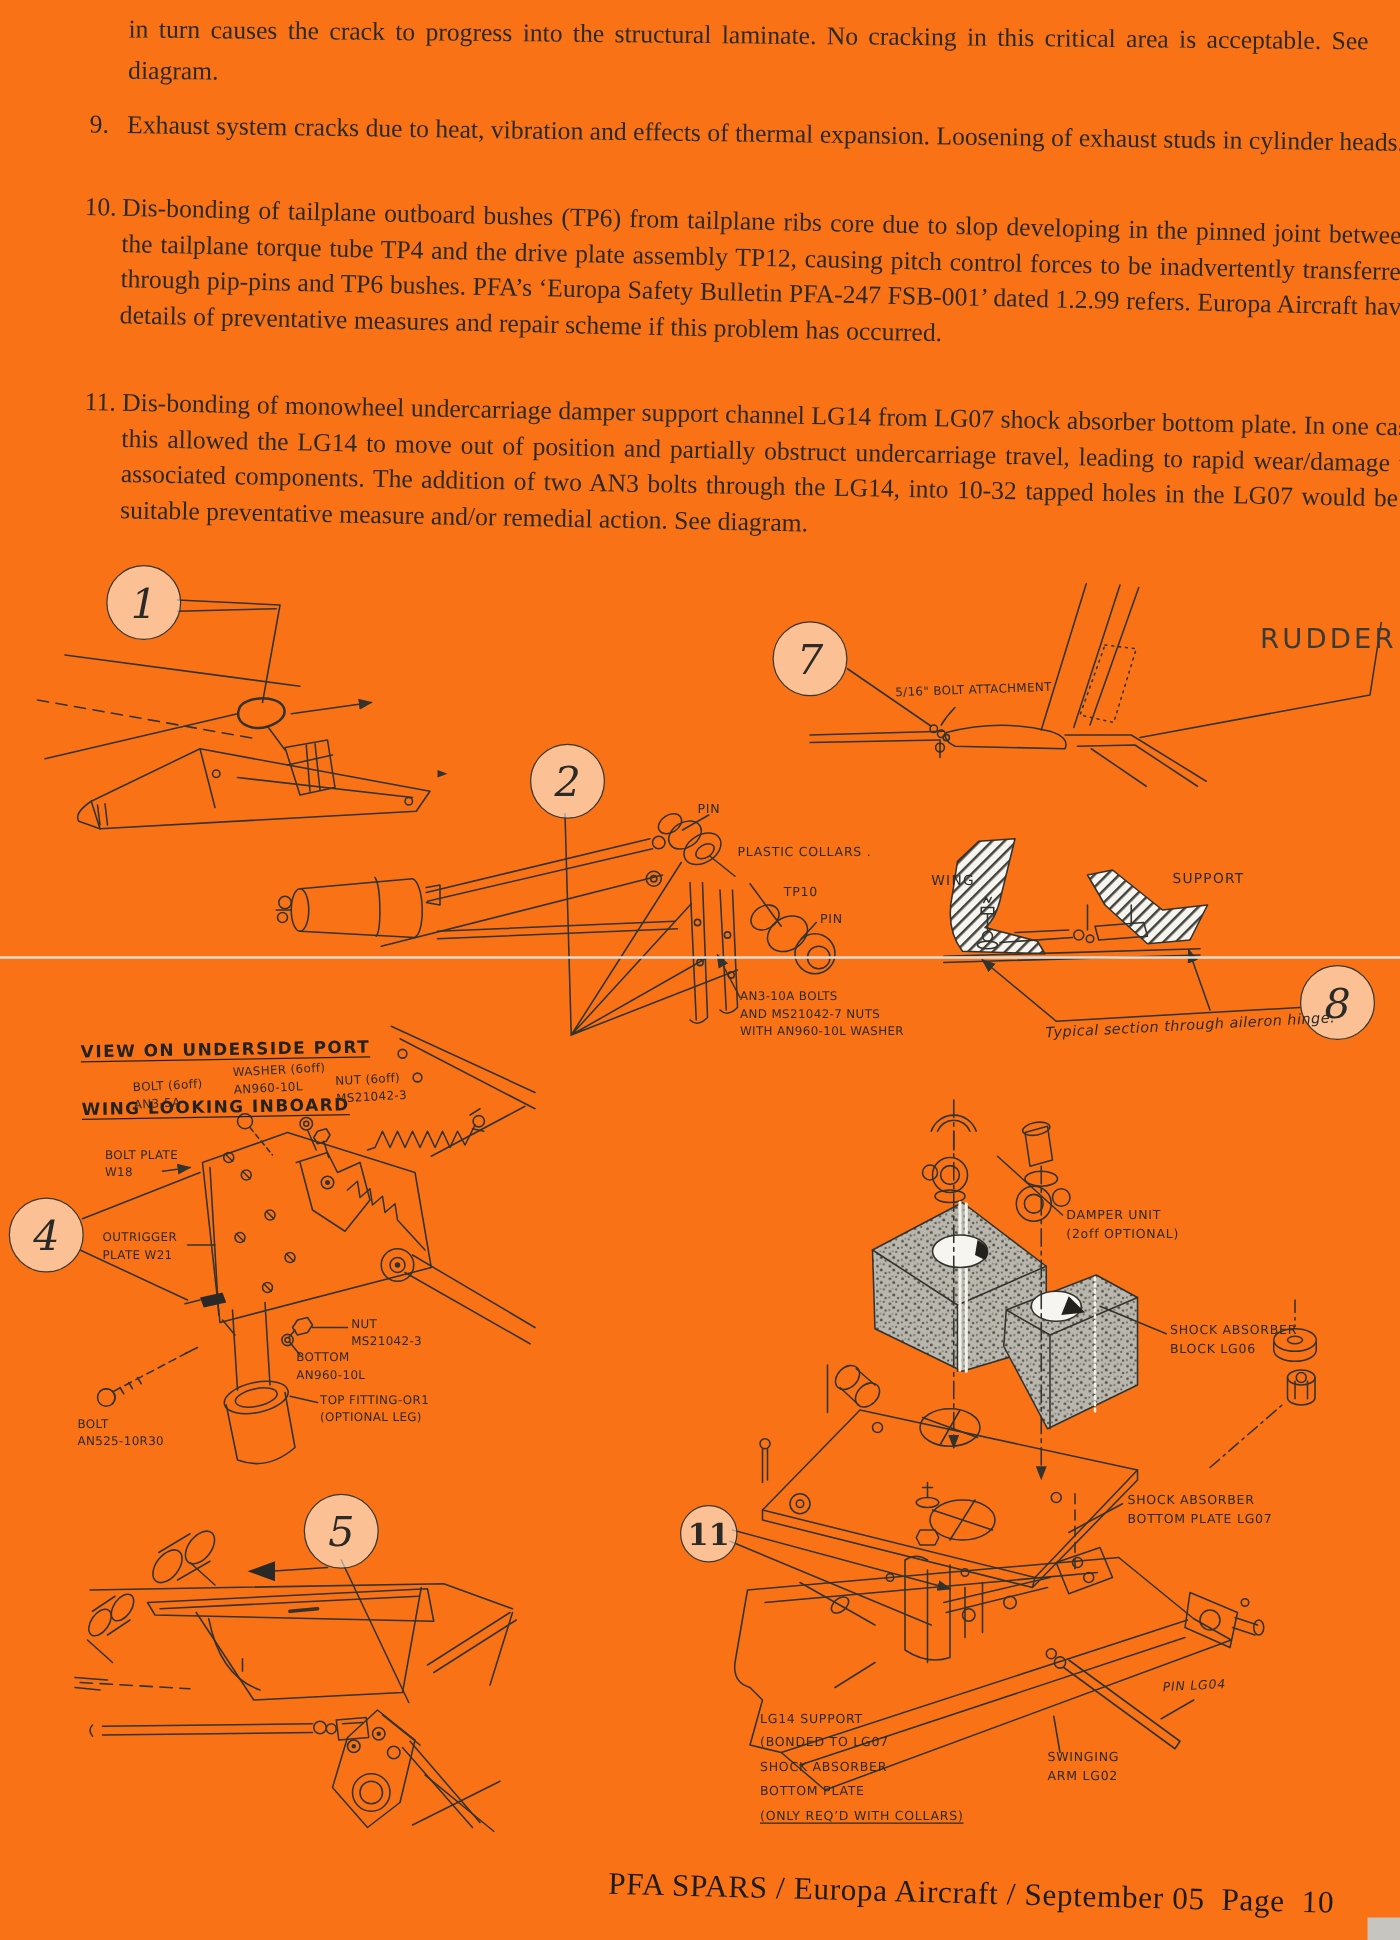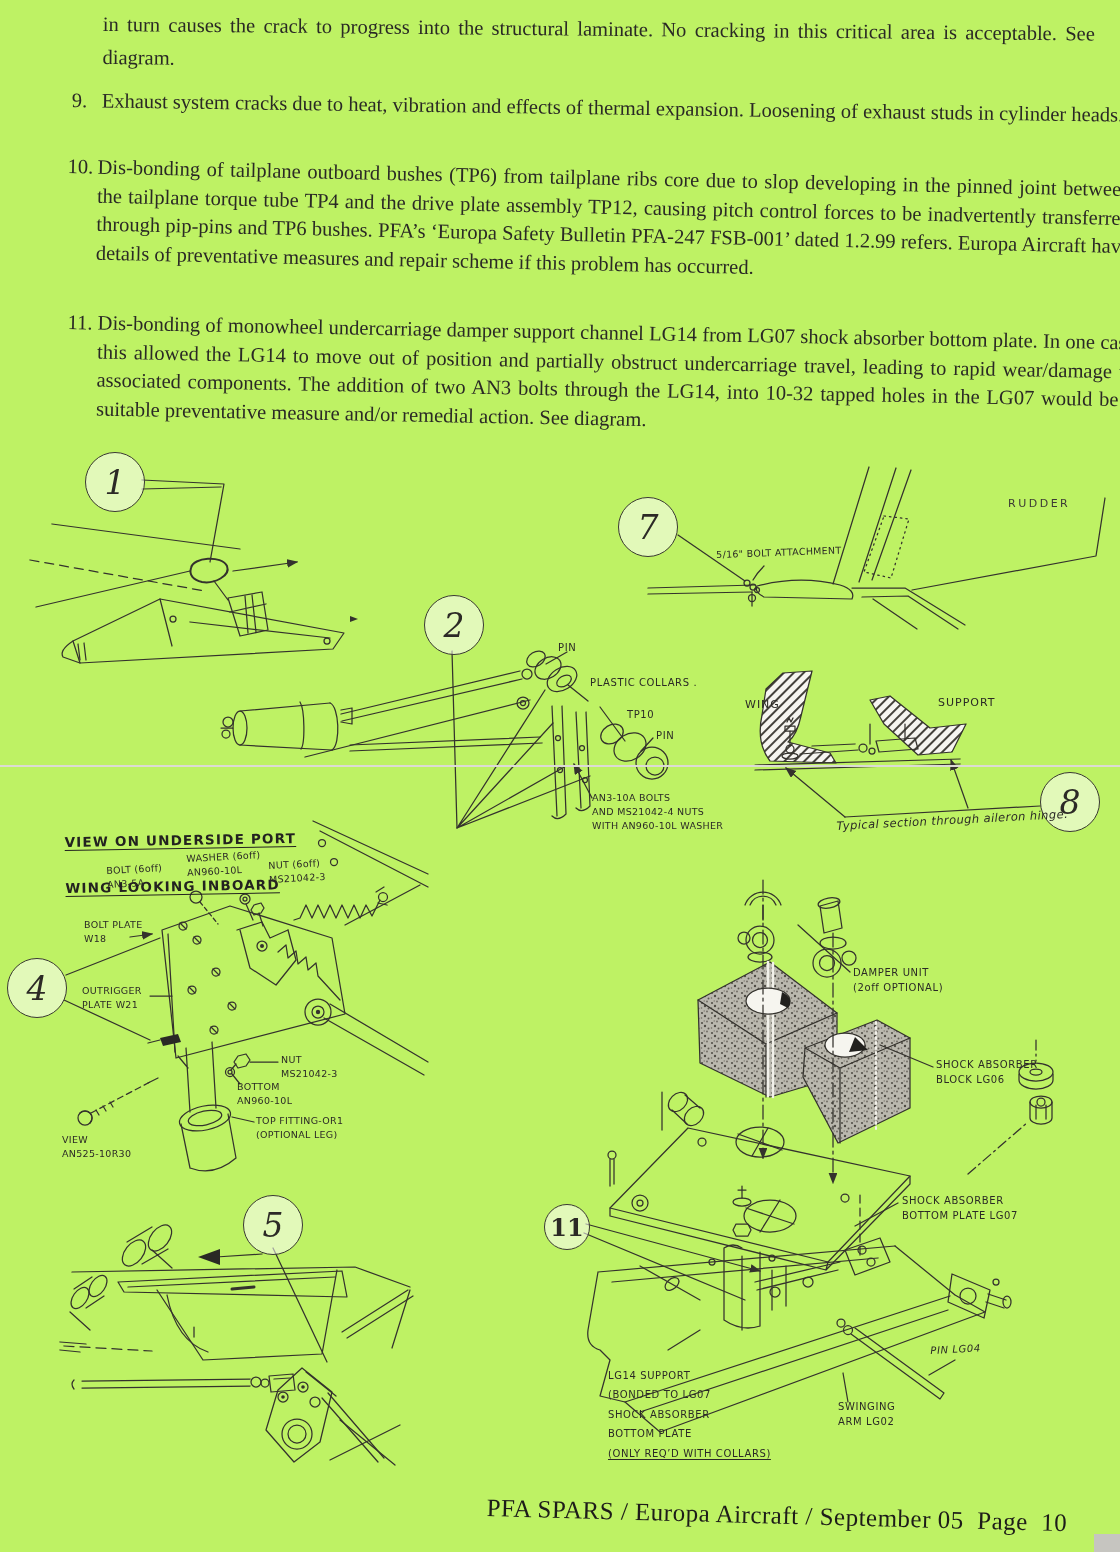--- a/index.html
+++ b/index.html
@@ -1,16 +1,16 @@
 <!DOCTYPE html>
 <html><head>
 <meta charset="utf-8">
 <style>
   html,body{margin:0;padding:0;background:#8a8a8a;}
-  .page{position:relative;width:1120px;height:1552px;background:#bef264;overflow:hidden;
+  .page{position:relative;width:1120px;height:1552px;background:#f97316;overflow:hidden;
         font-family:"Liberation Serif",serif;color:#24231f;}
   
   .para{position:absolute;text-align:justify;font-size:20.5px;color:#2a2925;
         transform-origin:left top;}
   .intro{left:103px;top:8px;width:992px;line-height:33px;transform:rotate(.55deg);}
   .item{padding-left:30px;}
   .item .num{position:absolute;left:0;top:0;}
   .item9{left:72px;top:84px;width:1024px;line-height:32px;transform:rotate(.8deg);}
   .item10{left:68px;top:152px;width:1034px;line-height:28.5px;transform:rotate(1.25deg);}
   .item11{left:68px;top:308px;width:1038px;line-height:28.5px;transform:rotate(1.1deg);}
@@ -21,21 +21,21 @@
   svg.sk{stroke:#34322d;fill:none;stroke-width:1.25;stroke-linecap:round;stroke-linejoin:round;}
   .callout{position:absolute;border:1.6px solid #3a3833;border-radius:50%;
            display:flex;align-items:center;justify-content:center;background:rgba(255,255,255,.55);
            font-family:"DejaVu Serif",serif;font-style:italic;color:#2c2a26;}
   .co-big{width:58px;height:58px;font-size:33px;}
   .co-sm{width:44px;height:44px;font-size:24px;font-style:normal;font-weight:bold;}
   .lbl{position:absolute;font-family:"DejaVu Sans",sans-serif;color:#2b2a26;
        white-space:pre-line;line-height:1.45;transform-origin:left top;}
   .hand{font-size:10px;letter-spacing:.6px;}
   .hand-sm{font-size:9.5px;letter-spacing:.3px;}
-  .caps-lg{font-size:11px;letter-spacing:2.5px;color:#3c3a35;font-weight:500;}
+  .caps-lg{font-size:22px;letter-spacing:2.5px;color:#3c3a35;font-weight:500;}
   .medcaps{font-size:11px;letter-spacing:1px;text-align:center;}
   .script{font-family:"DejaVu Sans",sans-serif;font-style:italic;font-size:11.5px;letter-spacing:.4px;}
   .heading{font-size:13.5px;letter-spacing:1.2px;font-weight:bold;color:#232220;
            text-decoration:underline;text-underline-offset:3px;line-height:1.7;}
   .underl{text-decoration:underline;text-underline-offset:2px;}
   
   .scanline{position:absolute;left:0;top:765px;width:1120px;height:1.5px;background:#dcdbd4;}
   .corner{position:absolute;right:0;bottom:0;width:26px;height:18px;background:#c6c5c0;}
 </style>
 </head>
@@ -376,21 +376,21 @@
     </div>
 
   <div class="lbl caps-lg" style="left:1008px;top:496px">RUDDER</div>
   <div class="lbl hand-sm" style="left:716px;top:548px;transform:rotate(-2deg)">5/16" BOLT ATTACHMENT</div>
 
   <div class="lbl hand" style="left:558px;top:641px">PIN</div>
   <div class="lbl hand" style="left:590px;top:676px">PLASTIC COLLARS .</div>
   <div class="lbl hand" style="left:627px;top:708px">TP10</div>
   <div class="lbl hand" style="left:656px;top:729px">PIN</div>
   <div class="lbl hand-sm" style="left:592px;top:791px">AN3-10A BOLTS
-AND MS21042-4 NUTS
+AND MS21042-7 NUTS
 WITH AN960-10L WASHER</div>
 
   <div class="lbl medcaps" style="left:745px;top:697px">WING</div>
   <div class="lbl medcaps" style="left:938px;top:695px">SUPPORT</div>
   <div class="lbl script" style="left:836px;top:818px;transform:rotate(-3deg)">Typical section through aileron hinge.</div>
 
   <div class="lbl heading" style="left:64px;top:808px;transform:rotate(-1deg)">
     <div>VIEW ON UNDERSIDE PORT</div>
     <div>WING LOOKING INBOARD</div>
   </div>
@@ -403,21 +403,21 @@
   <div class="lbl hand-sm" style="left:84px;top:918px">BOLT PLATE
 W18</div>
   <div class="lbl hand-sm" style="left:82px;top:984px">OUTRIGGER
 PLATE W21</div>
   <div class="lbl hand-sm" style="left:281px;top:1053px">NUT
 MS21042-3</div>
   <div class="lbl hand-sm" style="left:237px;top:1080px">BOTTOM
 AN960-10L</div>
   <div class="lbl hand-sm" style="left:256px;top:1114px">TOP FITTING-OR1
 (OPTIONAL LEG)</div>
-  <div class="lbl hand-sm" style="left:62px;top:1133px">VIEW
+  <div class="lbl hand-sm" style="left:62px;top:1133px">BOLT
 AN525-10R30</div>
 
   <div class="lbl hand" style="left:853px;top:966px">DAMPER UNIT
 (2off OPTIONAL)</div>
   <div class="lbl hand" style="left:936px;top:1058px">SHOCK ABSORBER
 BLOCK LG06</div>
   <div class="lbl hand" style="left:902px;top:1194px">SHOCK ABSORBER
 BOTTOM PLATE LG07</div>
   <div class="lbl hand" style="left:608px;top:1346px;line-height:1.95">
     <span>LG14 SUPPORT

